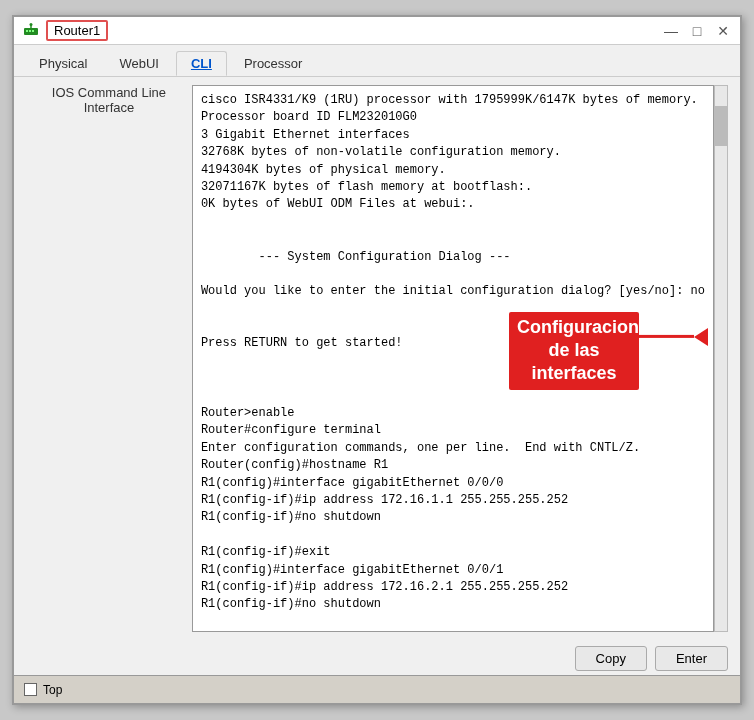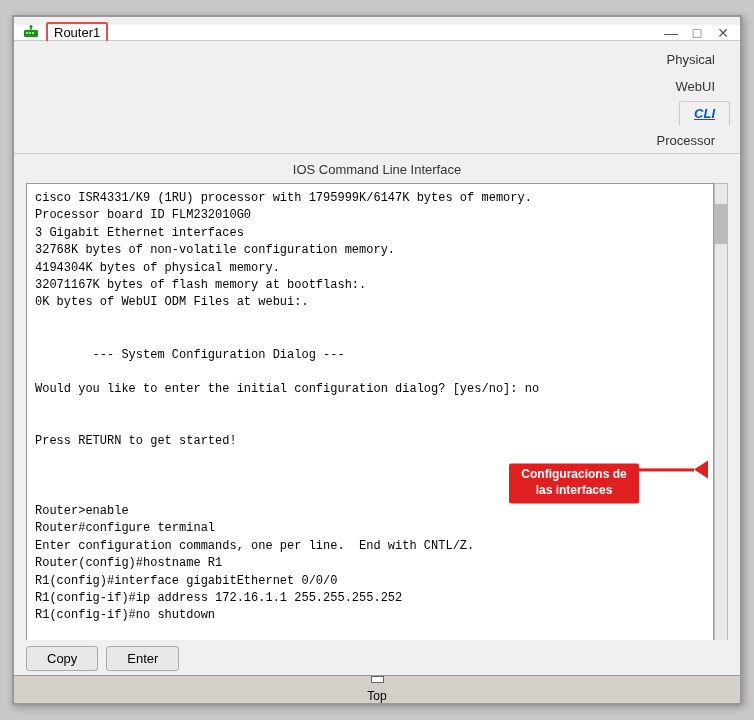--- a/index.html
+++ b/index.html
@@ -21,22 +21,21 @@
       display: flex;
       flex-direction: column;
     }
     .title-bar {
       background: #ffffff;
       border-bottom: 1px solid #ccc;
       display: flex;
       align-items: center;
       justify-content: space-between;
       padding: 4px 8px;
-      height: 16px;
-      margin-top: 8px;
+      height: 28px;
     }
     .title-bar-left {
       display: flex;
       align-items: center;
       gap: 6px;
     }
     .router-icon {
       width: 18px;
       height: 18px;
       display: inline-block;
@@ -65,44 +64,42 @@
       background: none;
       border: none;
     }
     .tab-bar {
       display: flex;
       align-items: flex-end;
       padding: 6px 10px 0 10px;
       background: #f0f0f0;
       border-bottom: 1px solid #ccc;
       gap: 2px;
-      flex-direction: column;
     }
     .tab {
       padding: 4px 14px;
       font-size: 13px;
       cursor: pointer;
       border: 1px solid transparent;
       border-radius: 3px 3px 0 0;
       background: #f0f0f0;
       color: #333;
     }
     .tab.active {
       background: #f0f0f0;
       border: 1px solid #ccc;
       border-bottom: 1px solid #f0f0f0;
       font-weight: bold;
       text-decoration: underline;
       color: #0055cc;
-      font-style: italic;
     }
     .content-area {
       flex: 1;
       display: flex;
-      flex-direction: column;
+      flex-direction: row;
       padding: 8px 12px;
       overflow: hidden;
     }
     .section-title {
       text-align: center;
       font-size: 13px;
       color: #333;
       margin-bottom: 6px;
       font-weight: normal;
     }
@@ -140,53 +137,53 @@
       position: absolute;
       right: 30px;
       top: 48%;
       display: flex;
       align-items: center;
       gap: 0;
     }
     .annotation-label {
       background: #e02020;
       color: #fff;
-      font-size: 12px;
+      font-size: 18px;
       font-weight: bold;
       padding: 4px 8px;
       text-align: center;
       white-space: normal;
       max-width: 130px;
       line-height: 1.3;
       border-radius: 2px;
       margin-top: 28px;
     }
     .button-bar {
       display: flex;
+      justify-content: flex-end;
       padding: 6px 12px 4px 12px;
       gap: 8px;
     }
     .btn {
       padding: 4px 20px;
       font-size: 13px;
       background: #e8e8e8;
       border: 1px solid #aaa;
       border-radius: 3px;
       cursor: pointer;
       color: #000;
     }
     .bottom-bar {
       height: 28px;
       background: #d4d0c8;
       border-top: 1px solid #999;
       display: flex;
       align-items: center;
       padding: 0 10px;
       gap: 6px;
-      flex-direction: column;
     }
     .checkbox {
       width: 13px;
       height: 13px;
       border: 1px solid #666;
       background: #fff;
       display: inline-block;
     }
     .bottom-label {
       font-size: 12px;

